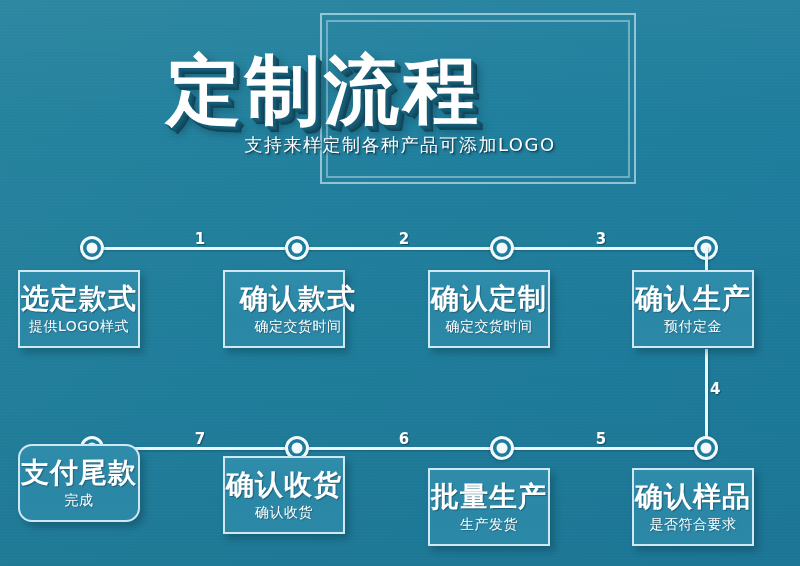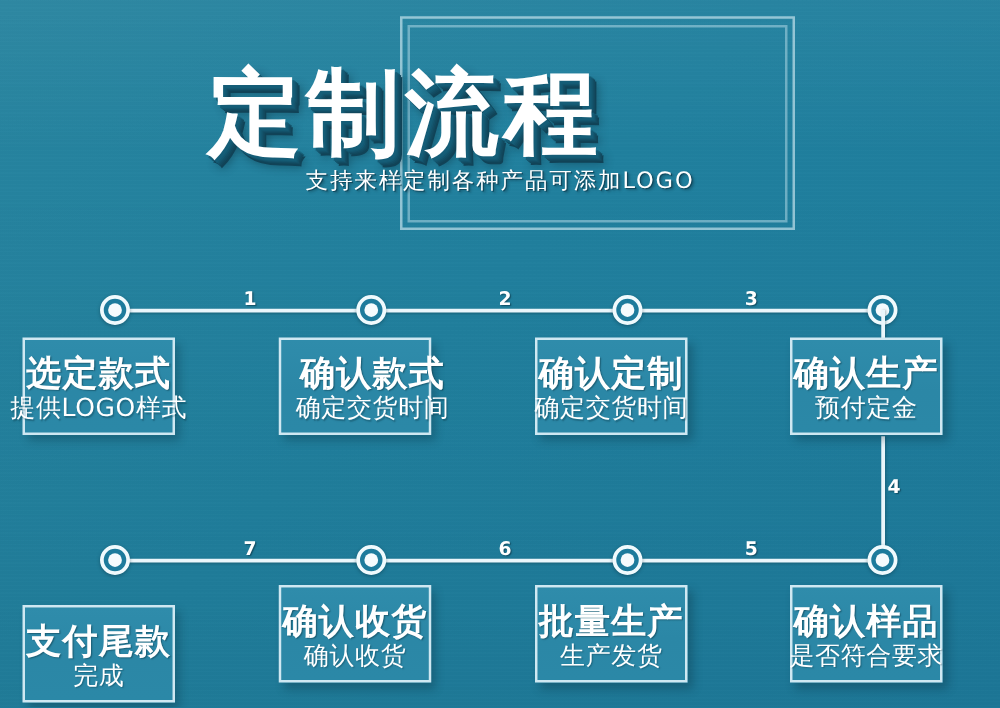--- a/index.html
+++ b/index.html
@@ -159,21 +159,21 @@
     line-height: 32px;
     font-weight: bold;
     color: #ffffff;
     letter-spacing: 1px;
     font-family: "DejaVu Sans", "Liberation Sans", sans-serif;
     text-shadow: 1px 1px 1px rgba(10,48,63,0.45);
     white-space: nowrap;
   }
   .card-sub {
     margin-top: 2px;
-    font-size: 20px;
+    font-size: 14px;
     line-height: 19px;
     color: #ffffff;
     letter-spacing: .5px;
     font-family: "DejaVu Sans", "Liberation Sans", sans-serif;
     text-shadow: 1px 1px 1px rgba(10,48,63,0.35);
     white-space: nowrap;
   }
 </style>
 </head>
 <body>
@@ -227,25 +227,25 @@
 
     <div class="node" style="left:80px; top:436px;"></div>
     <div class="node" style="left:285px; top:436px;"></div>
     <div class="node" style="left:490px; top:436px;"></div>
     <div class="node" style="left:694px; top:436px;"></div>
 
     <div class="step-num" style="left:188px; top:430px;">7</div>
     <div class="step-num" style="left:392px; top:430px;">6</div>
     <div class="step-num" style="left:589px; top:430px;">5</div>
 
-    <div class="card" style="left:18px; top:484px;">
+    <div class="card" style="left:18px; top:444px;border-radius:14px;">
       <div class="card-title">支付尾款</div>
       <div class="card-sub">完成</div>
     </div>
-    <div class="card" style="left:223px; top:468px;">
+    <div class="card" style="left:223px; top:456px;">
       <div class="card-title">确认收货</div>
       <div class="card-sub">确认收货</div>
     </div>
     <div class="card" style="left:632px; top:468px;">
       <div class="card-title">确认样品</div>
       <div class="card-sub">是否符合要求</div>
     </div>
     <div class="card" style="left:428px; top:468px;">
       <div class="card-title">批量生产</div>
       <div class="card-sub">生产发货</div>

